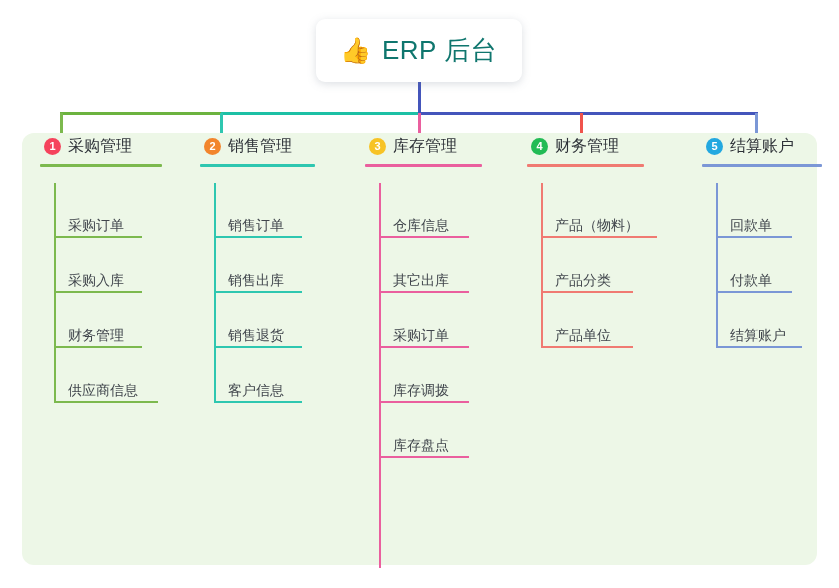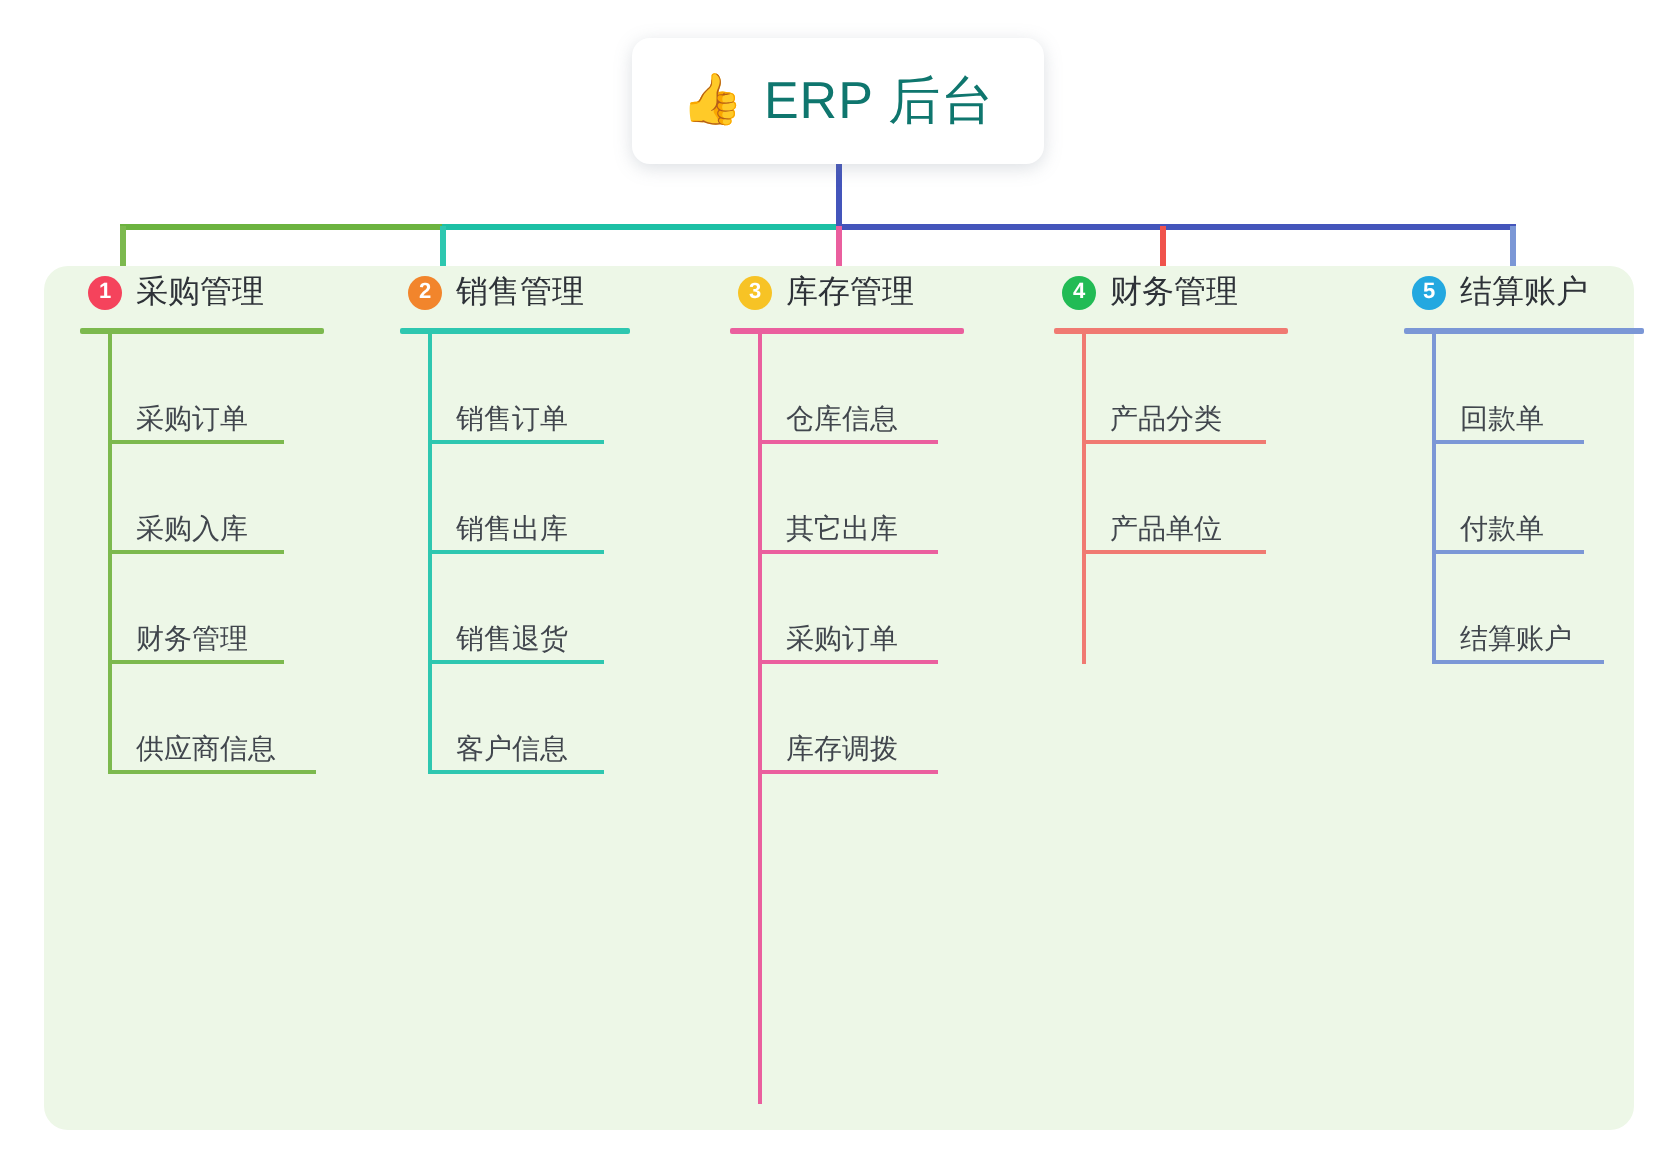--- a/index.html
+++ b/index.html
@@ -105,21 +105,21 @@
   }
   .head-rule {
     height: 3px;
     margin-top: 5px;
     border-radius: 1px;
   }
 
   
   .items {
     position: relative;
-    margin-top: 0;
+    margin-top: 16px;
     padding-left: 14px;
   }
   .trunk {
     position: absolute;
     left: 14px;
     top: 0;
     width: 2px;
   }
   .item {
     position: relative;
@@ -241,31 +241,39 @@
               <div class="item-rule" style="background: rgb(234, 95, 158); width: 90px;"></div>
             </div>
             <div class="item">
               <span class="item-label">采购订单</span>
               <div class="item-rule" style="background: rgb(234, 95, 158); width: 90px;"></div>
             </div>
             <div class="item">
               <span class="item-label">库存调拨</span>
               <div class="item-rule" style="background: rgb(234, 95, 158); width: 90px;"></div>
             </div>
+            <div class="item">
+              <span class="item-label">库存盘点</span>
+              <div class="item-rule" style="background: rgb(234, 95, 158); width: 90px;"></div>
+            </div>
           </div>
         </div>
         <div class="column" style="left: 505px;">
           <div class="col-head">
             <span class="badge" style="background: rgb(34, 187, 85);">4</span>
             <span class="head-label">财务管理</span>
           </div>
           <div class="head-rule" style="background: rgb(240, 122, 114); width: 117px;"></div>
           <div class="items">
             <div class="trunk" style="background: rgb(240, 122, 114); height: 165px;"></div>
             <div class="item">
+              <span class="item-label">产品（物料）</span>
+              <div class="item-rule" style="background: rgb(240, 122, 114); width: 116px;"></div>
+            </div>
+            <div class="item">
               <span class="item-label">产品分类</span>
               <div class="item-rule" style="background: rgb(240, 122, 114); width: 92px;"></div>
             </div>
             <div class="item">
               <span class="item-label">产品单位</span>
               <div class="item-rule" style="background: rgb(240, 122, 114); width: 92px;"></div>
             </div>
           </div>
         </div>
         <div class="column" style="left: 680px;">

